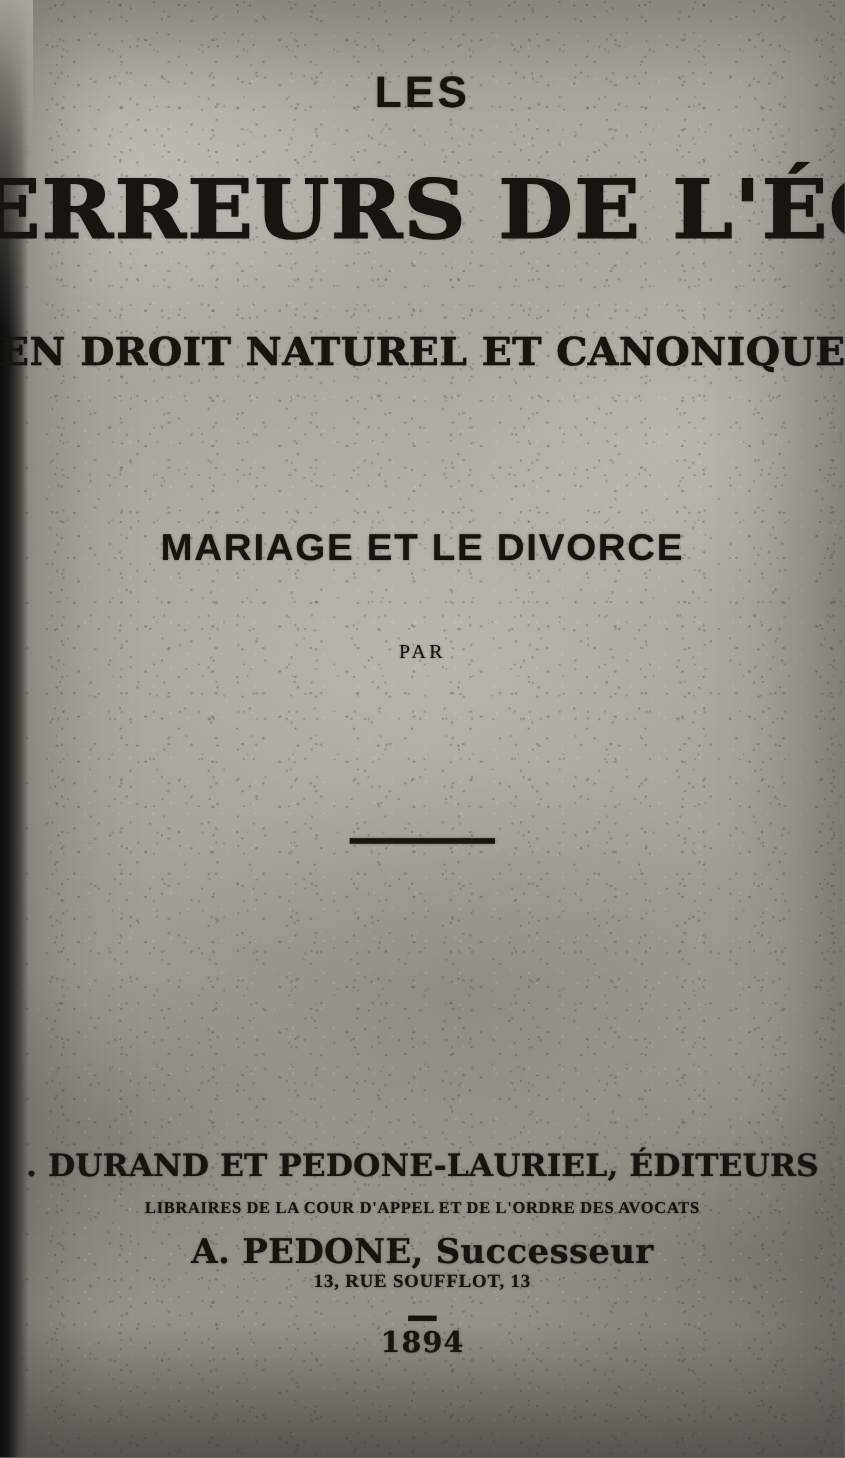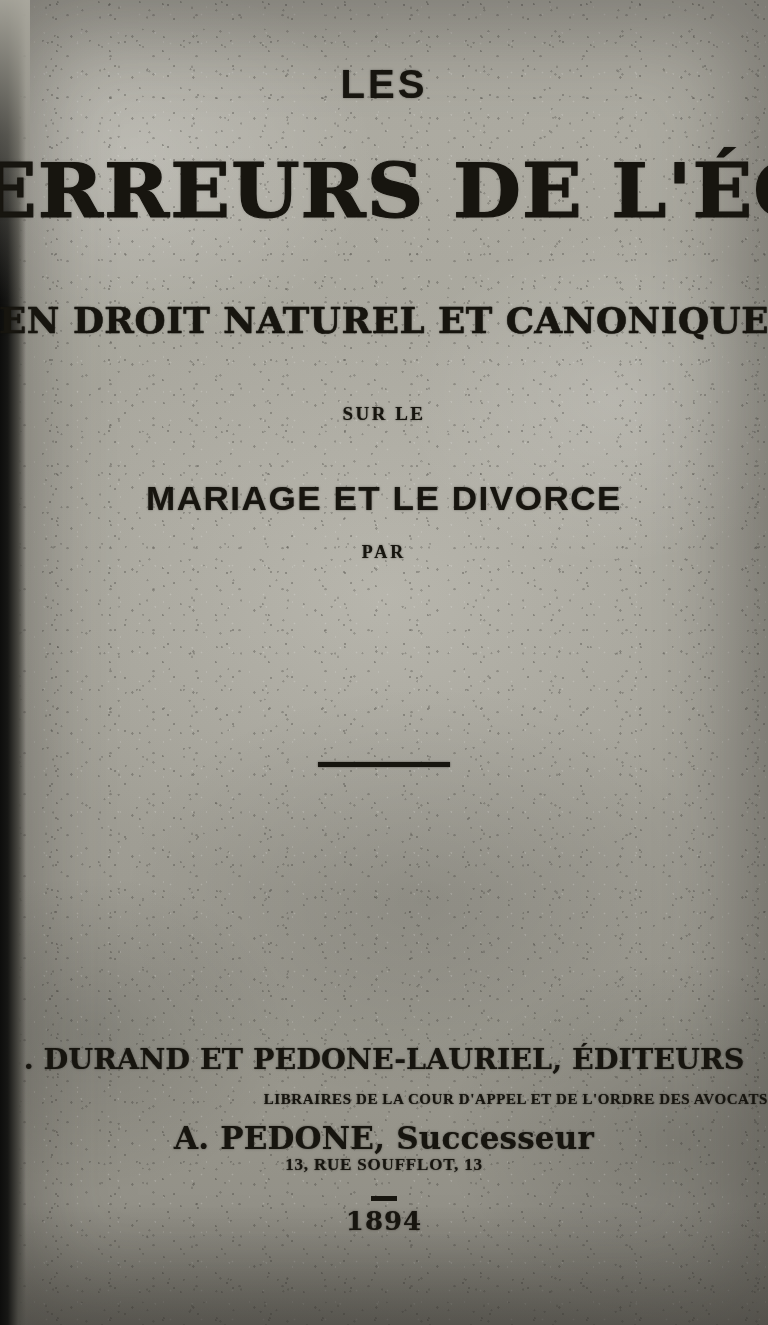--- a/index.html
+++ b/index.html
@@ -165,23 +165,23 @@
   .t-sub2 {
     top: 479px;
     font-family: "Liberation Sans", sans-serif;
     font-weight: 700;
     font-size: 34px;
     letter-spacing: 1.5px;
     transform: scaleX(1.03);
   }
 
   .t-par {
-    top: 542px;
-    font-family: "Liberation Serif", serif;
-    font-weight: 700;
+    top: 582px;
+    font-family: "Liberation Serif", serif;
+    font-weight: 400;
     font-size: 18px;
     letter-spacing: 3px;
   }
 
   .t-author {
     top: 630px;
     font-family: "Liberation Sans", sans-serif;
     font-weight: 700;
     font-size: 34px;
     letter-spacing: 3px;
@@ -214,21 +214,20 @@
     letter-spacing: 0px;
     transform: scaleX(1.02);
   }
 
   .t-libraires {
     top: 1091px;
     font-family: "Liberation Serif", serif;
     font-weight: 700;
     font-size: 15px;
     letter-spacing: 0.6px;
-    text-align: right;
   }
 
   .t-successor {
     top: 1120px;
     font-family: "DejaVu Serif", serif;
     font-weight: 700;
     font-size: 31px;
     letter-spacing: 0.2px;
   }
 
@@ -267,21 +266,20 @@
 <div class="scan">
 
   <div class="content">
 
     <div class="line t-les">LES</div>
 
     <div class="line t-main">ERREURS DE L'ÉGLISE</div>
 
     <div class="line t-sub1">EN DROIT NATUREL ET CANONIQUE</div>
 
-    <div class="line t-surle smallcaps">SUR LE</div>
 
     <div class="line t-sub2">MARIAGE ET LE DIVORCE</div>
 
     <div class="line t-par smallcaps">PAR</div>
 
 
     <div class="rule-short"></div>
 
 
     <div class="line t-publisher">. DURAND ET PEDONE-LAURIEL, ÉDITEURS</div>

